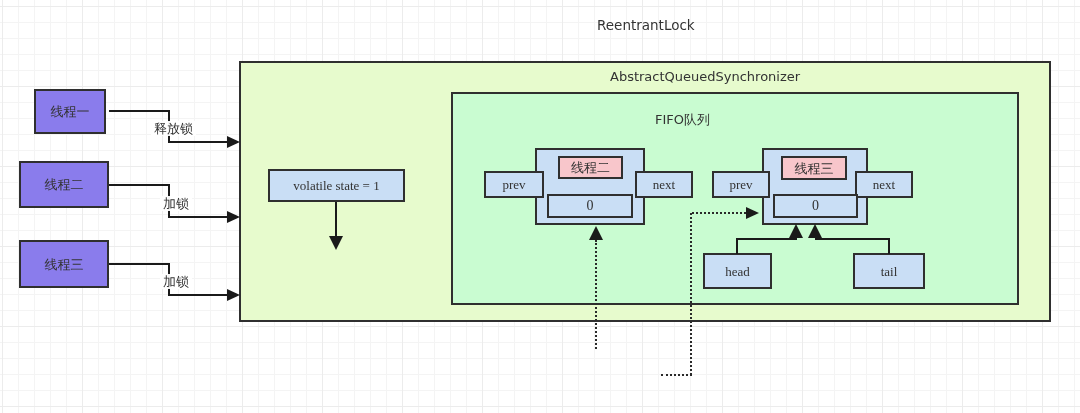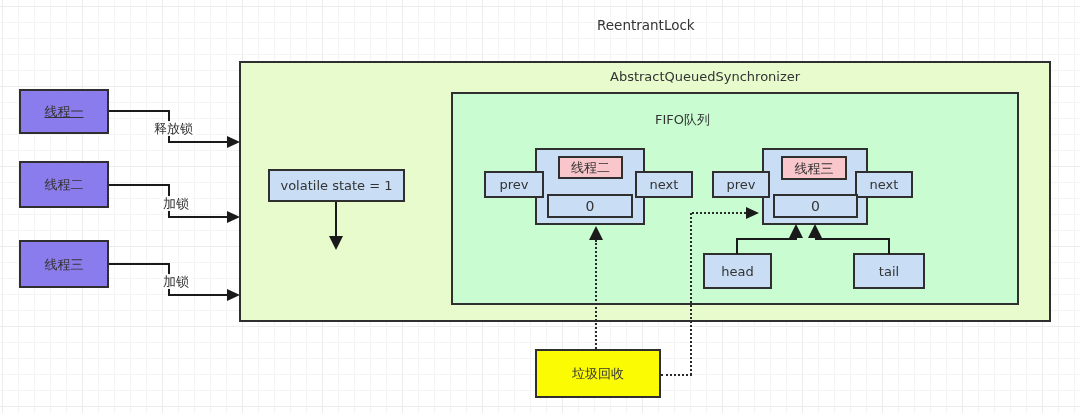--- a/index.html
+++ b/index.html
@@ -28,21 +28,21 @@
     color:var(--text);
   }
   .box{
     position:absolute;box-sizing:border-box;
     border:2px solid var(--border);
     display:flex;align-items:center;justify-content:center;
     font-size:13px;line-height:1;white-space:nowrap;
   }
   .lbl{position:absolute;font-size:13px;line-height:1;white-space:nowrap;}
   .thread-box{background:var(--thread-purple);}
-  .blue{background:var(--node-blue);}
+  .blue{background:var(--node-blue);font-family:Liberation Serif, serif;}
   .pink{background:var(--tag-pink);}
   .seg{position:absolute;background:var(--line);}
   .dotv{position:absolute;width:0;border-left:2px dotted #2a2a2a;}
   .doth{position:absolute;height:0;border-top:2px dotted #2a2a2a;}
   .tri{position:absolute;width:0;height:0;}
   .tri-right{border-top:6px solid transparent;border-bottom:6px solid transparent;border-left:13px solid var(--line);}
   .tri-down{border-left:7px solid transparent;border-right:7px solid transparent;border-top:14px solid var(--line);}
   .tri-up{border-left:7px solid transparent;border-right:7px solid transparent;border-bottom:14px solid var(--line);}
   .edge-label{background:rgba(255,255,255,.95);padding:1px 3px;}
 </style>
@@ -52,21 +52,21 @@
 <div class="canvas">
 
   <div class="lbl" style="left:597px;top:19px;width:160px;text-align:left;font-size:13.5px;">ReentrantLock</div>
 
   <div class="box" style="left:239px;top:61px;width:812px;height:261px;background:var(--aqs-green);"></div>
   <div class="lbl" style="left:610px;top:70px;font-size:13px;">AbstractQueuedSynchronizer</div>
 
   <div class="box" style="left:451px;top:92px;width:568px;height:213px;background:var(--fifo-green);"></div>
   <div class="lbl" style="left:655px;top:113px;">FIFO队列</div>
 
-  <div class="box thread-box" style="left:19px;top:89px;width:90px;height:45px;text-decoration:underline;">
+  <div class="box thread-box" style="left:34px;top:89px;width:72px;height:45px;">
     <span>线程一</span>
   </div>
   <div class="box thread-box" style="left:19px;top:161px;width:90px;height:47px;">
     <span>线程二</span>
   </div>
   <div class="box thread-box" style="left:19px;top:240px;width:90px;height:48px;">
     <span>线程三</span>
   </div>
 
   <div>
@@ -143,23 +143,20 @@
     <div class="seg" style="left:736px;top:238px;width:61px;height:2px;"></div>
     <div class="tri tri-up" style="left:789px;top:224px;"></div>
   </div>
 
   <div>
     <div class="seg" style="left:888px;top:238px;width:2px;height:16px;"></div>
     <div class="seg" style="left:815px;top:238px;width:75px;height:2px;"></div>
     <div class="tri tri-up" style="left:808px;top:224px;"></div>
   </div>
 
-  <div class="box" style="left:535px;top:349px;width:126px;height:49px;background:var(--gc-yellow);">
-    <span>垃圾回收</span>
-  </div>
 
   <div>
     <div class="dotv" style="left:595px;top:240px;height:109px;"></div>
     <div class="tri tri-up" style="left:589px;top:226px;"></div>
   </div>
 
   <div>
     <div class="doth" style="left:661px;top:374px;width:31px;"></div>
     <div class="dotv" style="left:690px;top:213px;height:162px;"></div>
     <div class="doth" style="left:692px;top:212px;width:54px;"></div>

